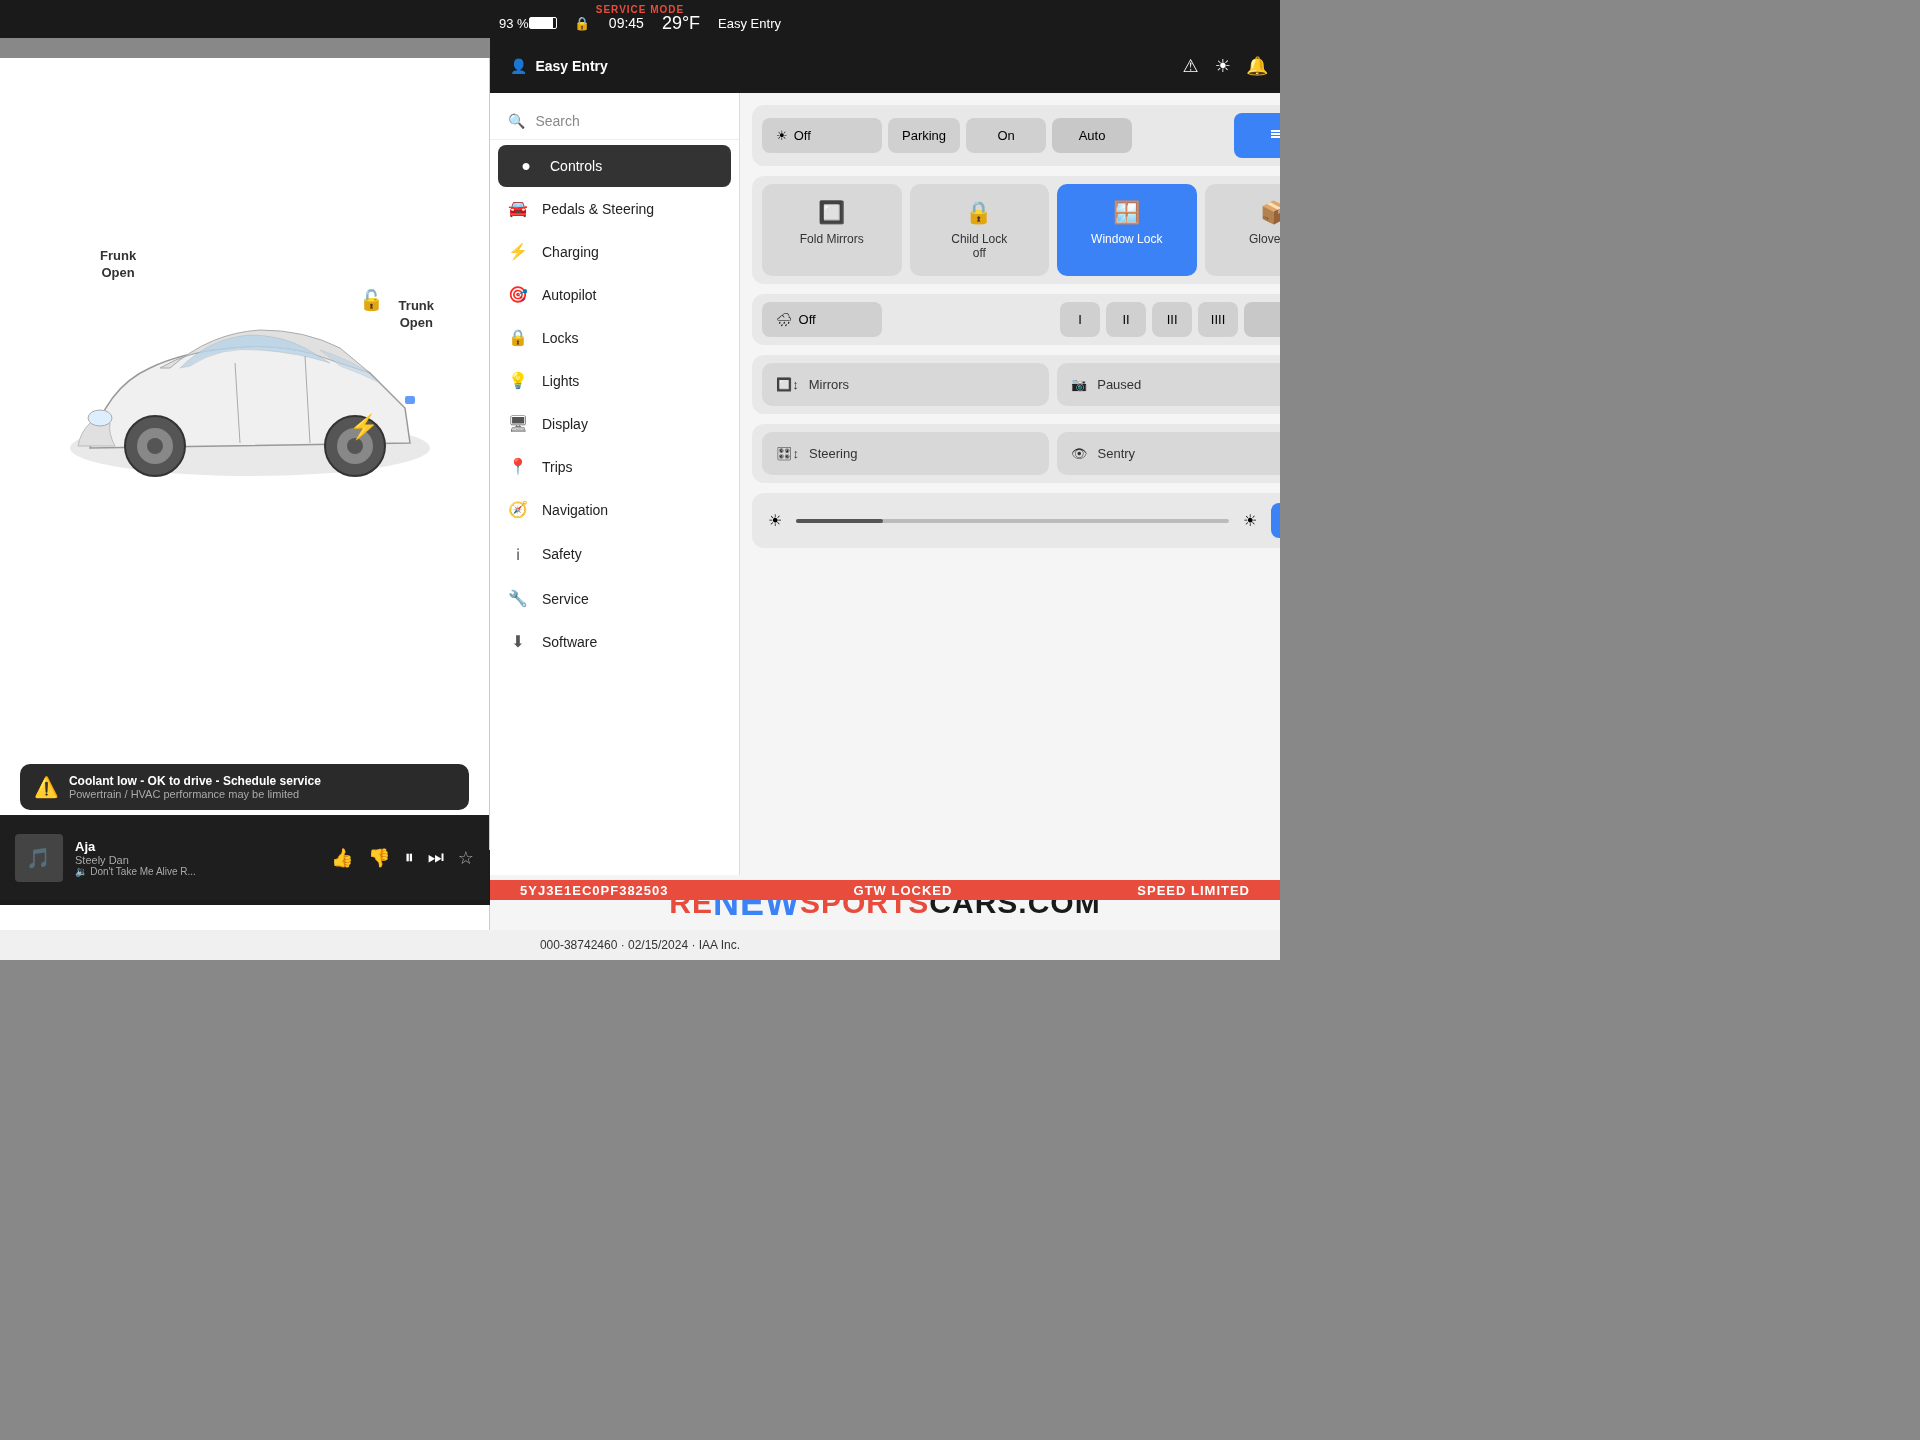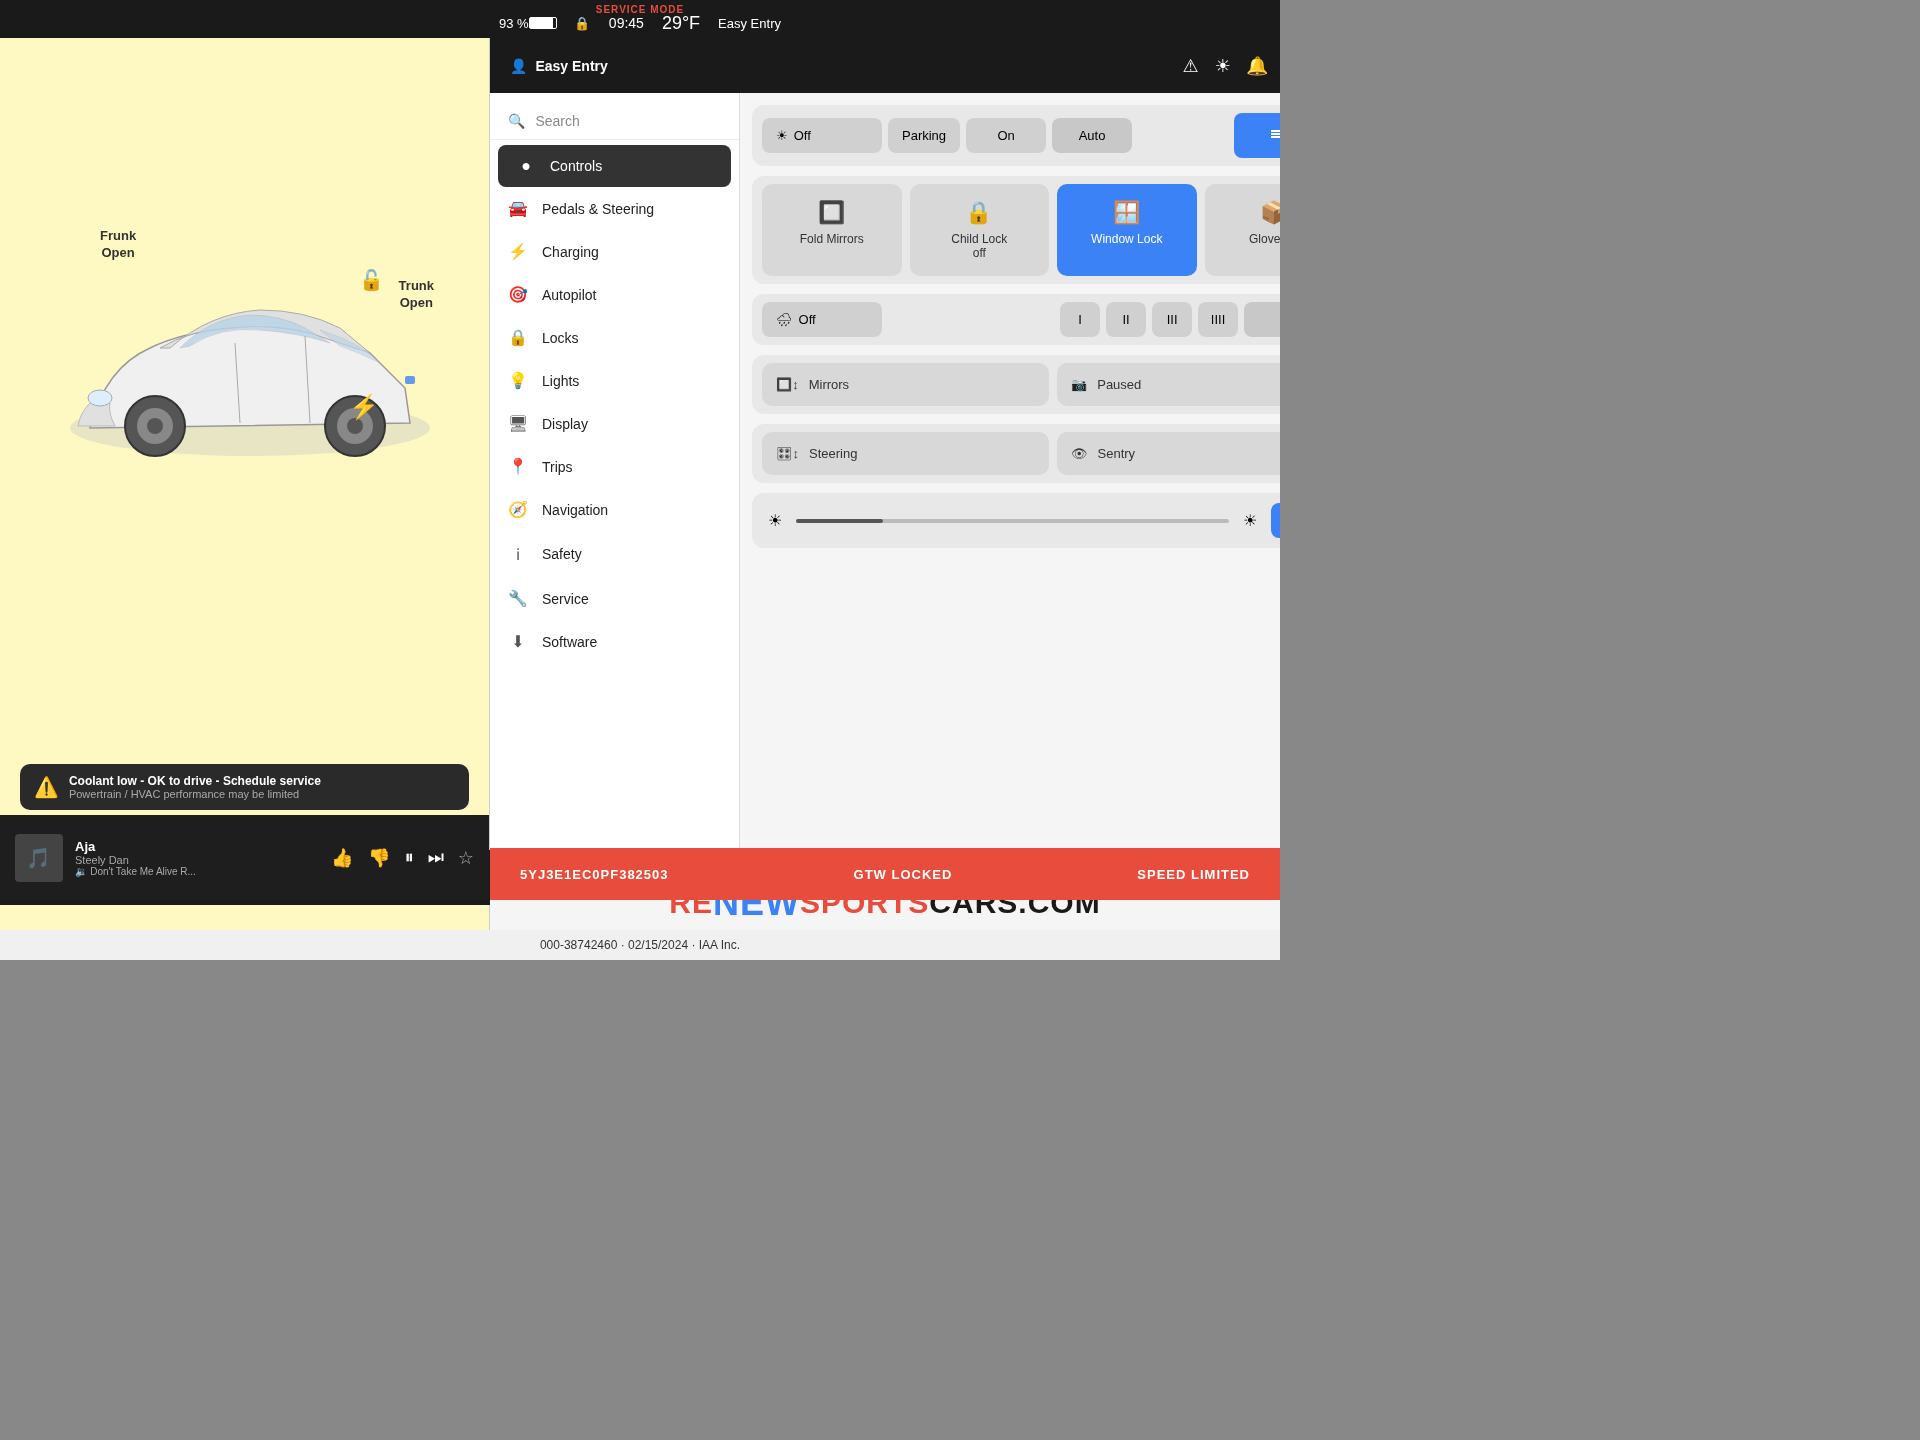--- a/index.html
+++ b/index.html
@@ -84,24 +84,25 @@
       position: absolute;
       top: 38px;
       left: 0; right: 0;
       bottom: 0;
       display: flex;
     }
 
     
     .left-panel {
       width: 490px;
-      background: #fef9c3;
+      background: #ffffff;
       position: relative;
       flex-shrink: 0;
       border-right: 1px solid #ccc;
+      margin-top: 20px;
     }
 
     .car-visual-area {
       width: 100%;
       height: 680px;
       position: relative;
       overflow: hidden;
     }
 
     .frunk-label {
@@ -879,21 +880,21 @@
         </div>
 
       </div>
 
     </div>
 
   </div>
 
 </div>
 
-<div class="bottom-status" style="bottom: 60px; left: 490px; right: 0; height: 52px;">
+<div class="bottom-status" style="bottom: 60px; left: 490px; right: 0; height: 20px;">
   <span class="vin-info">5YJ3E1EC0PF382503</span>
   <span class="vin-info">GTW LOCKED</span>
   <span class="vin-info">SPEED LIMITED</span>
 </div>
 
 <div class="logo-bar">
   <span style="color:#e74c3c;font-size:30px;font-weight:900;">RE</span>
   <span style="color:#3b82f6;font-size:36px;font-weight:900;text-align:right;">NEW</span>
   <span style="color:#e74c3c;font-size:30px;font-weight:900;">SPORTS</span>
   <span style="color:#1a1a1a;font-size:30px;font-weight:900;">CARS</span>

